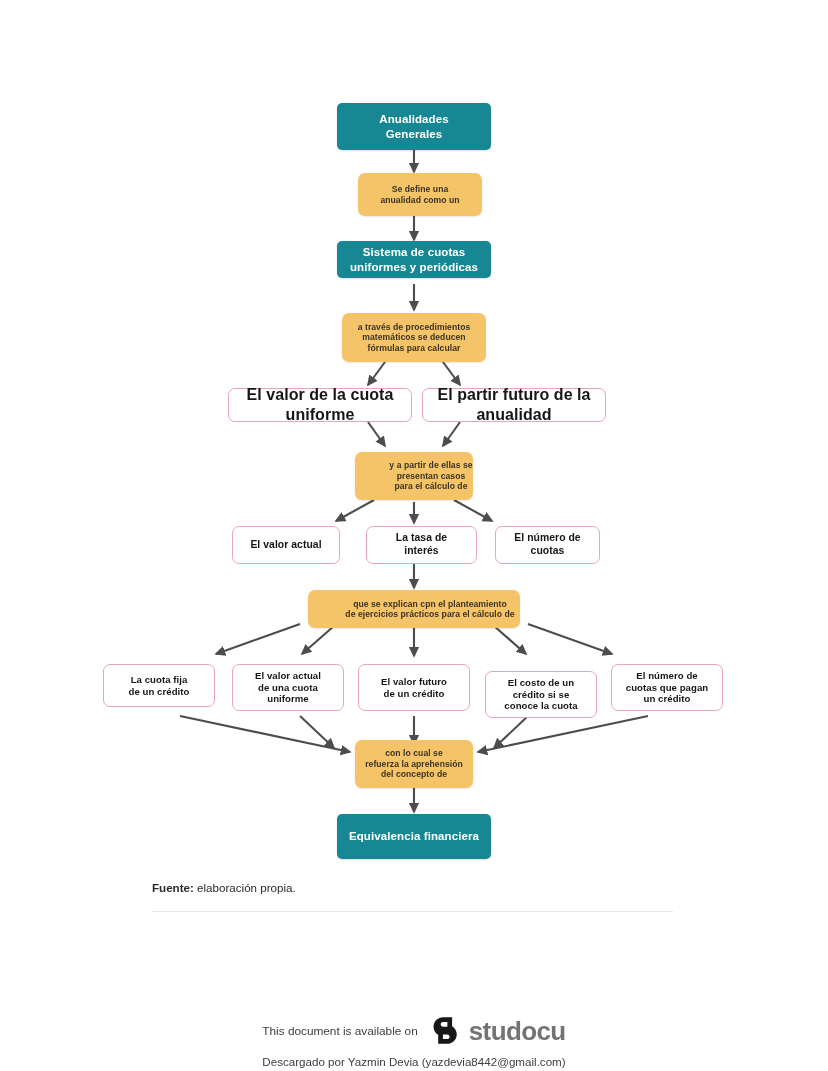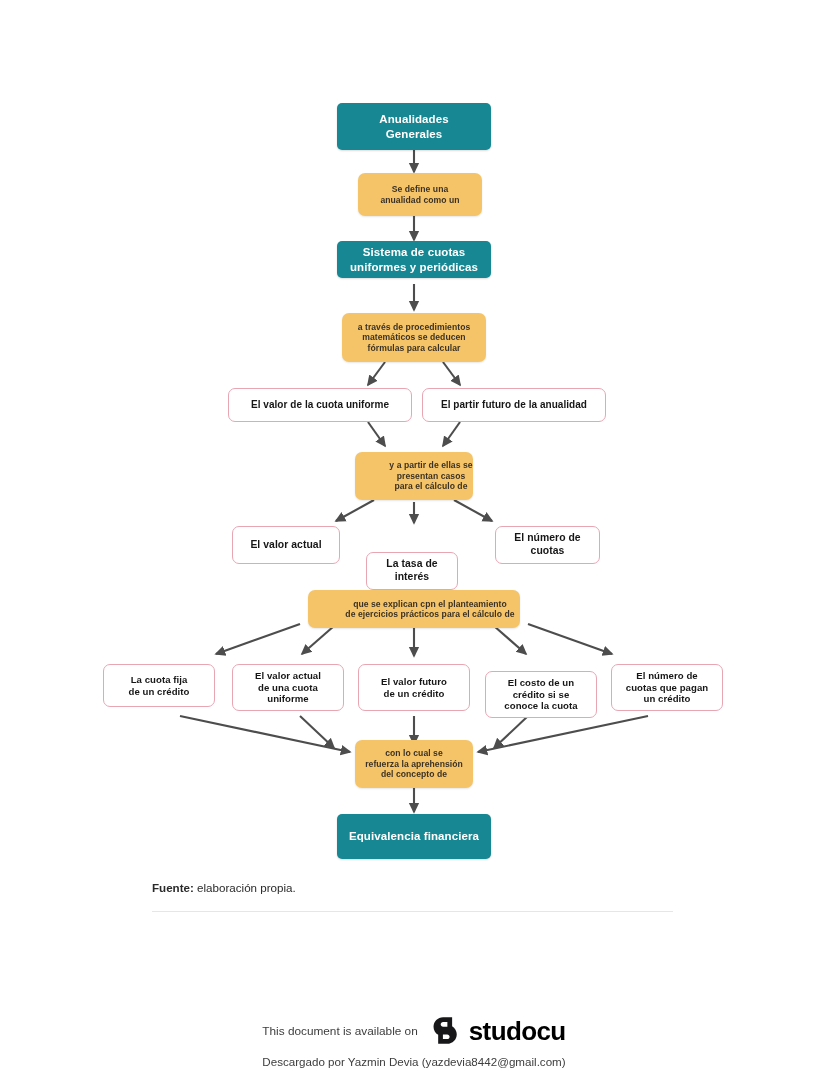--- a/index.html
+++ b/index.html
@@ -51,21 +51,21 @@
   }
   .node.white {
     background: #ffffff;
     color: #161616;
     font-weight: bold;
     border: 1.4px solid #e8a6b3;
     border-radius: 7px;
     font-size: 10.4px;
     letter-spacing: .05px;
   }
-  .node.white.wide { font-size: 10px; }
+  .node.white.wide { font-size: 16px; }
   .node.white.small { font-size: 9.6px; }
 
   
   #arrows {
     position: absolute;
     left: 0; top: 0;
     width: 828px;
     height: 1071px;
     pointer-events: none;
   }
@@ -107,21 +107,21 @@
   }
   #logo-wrap {
     display: flex;
     align-items: center;
     gap: 7px;
   }
   #logo-mark { display:block; }
   #brand-name {
     font-size: 26px;
     font-weight: bold;
-    color: #000000;
+    color: #737373;
     letter-spacing: -.6px;
     line-height: 1;
   }
   #download-line {
     margin-top: 9px;
     font-size: 11.6px;
     color: #3d3d3d;
   }
 </style>
 </head>
@@ -187,21 +187,21 @@
   <div class="node white wide" style="left:228px; top:388px; width:184px; height:34px;">El valor de la cuota uniforme</div>
 
   <div class="node white wide" style="left:422px; top:388px; width:184px; height:34px;">El partir futuro de la anualidad</div>
 
   <div class="node orange" style="left:355px; top:452px; width:118px; height:48px;padding-left:34px;">y a partir de ellas se
 presentan casos
 para el cálculo de</div>
 
   <div class="node white" style="left:232px; top:526px; width:108px; height:38px;">El valor actual</div>
 
-  <div class="node white" style="left:366px; top:552px; width:92px; height:38px;">La tasa de
+  <div class="node white" style="left:366px; top:526px; width:111px; height:38px;">La tasa de
 interés</div>
 
   <div class="node white" style="left:495px; top:526px; width:105px; height:38px;">El número de
 cuotas</div>
 
   <div class="node orange" style="left:308px; top:590px; width:212px; height:38px;padding-left:32px;">que se explican cpn el planteamiento
 de ejercicios prácticos para el cálculo de</div>
 
   <div class="node white small" style="left:103px; top:664px; width:112px; height:43px;">La cuota fija
 de un crédito</div>

